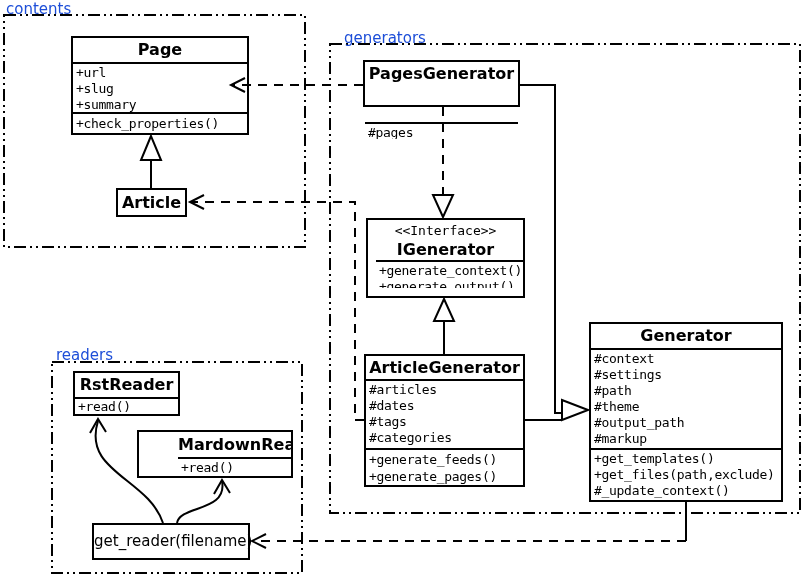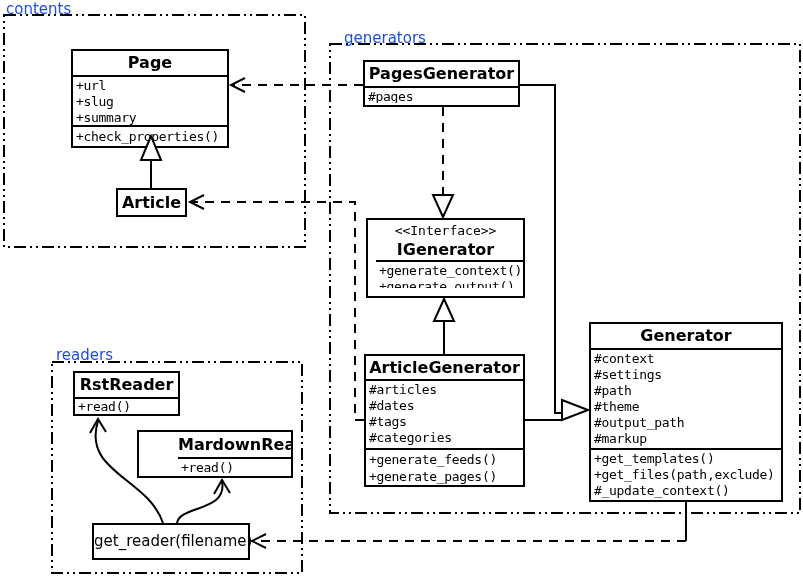--- a/index.html
+++ b/index.html
@@ -90,39 +90,39 @@
     <g stroke="#000" stroke-width="2" fill="none">
       <path d="M 177 523 C 180 505, 228 512, 222 481"></path>
       <path d="M 214 494 L 222 480 L 230 493"></path>
     </g>
   </svg>
 
   <div class="pkg-label" style="left:6px; top:1px;">contents</div>
   <div class="pkg-label" style="left:332px; top:30px;margin-left:12px;">generators</div>
   <div class="pkg-label" style="left:56px; top:347px;">readers</div>
 
-  <div class="cls" style="left:71px; top:36px; width:158px; height:99px;margin-top:13px;">
+  <div class="cls" style="left:71px; top:36px; width:178px; height:99px;">
     <div class="cls-title" style="line-height:24px; height:24px;">Page</div>
     <div class="sec" style="height:50px;">
       <div class="member" style="line-height:16px;">+url</div>
       <div class="member" style="line-height:16px;">+slug</div>
       <div class="member" style="line-height:16px;">+summary</div>
     </div>
     <div class="sec" style="height:21px;">
       <div class="member" style="line-height:17px;">+check_properties()</div>
     </div>
   </div>
 
   <div class="cls" style="left:116px; top:188px; width:71px; height:29px;">
     <div class="cls-title" style="line-height:25px; height:25px;">Article</div>
   </div>
 
   <div class="cls" style="left:363px; top:60px; width:157px; height:47px;">
     <div class="cls-title" style="line-height:24px; height:24px;">PagesGenerator</div>
-    <div class="sec" style="height:17px;">
+    <div class="sec" style="height:17px;margin-top:36px;">
       <div class="member" style="line-height:15px;">#pages</div>
     </div>
   </div>
 
   <div class="cls" style="left:366px; top:218px; width:159px; height:80px;">
     <div style="height:40px;">
       <div class="stereo" style="line-height:18px; padding-top:2px;">&lt;&lt;Interface&gt;&gt;</div>
       <div class="cls-title" style="line-height:20px;">IGenerator</div>
     </div>
     <div class="sec" style="height:28px;margin-left:8px;">

